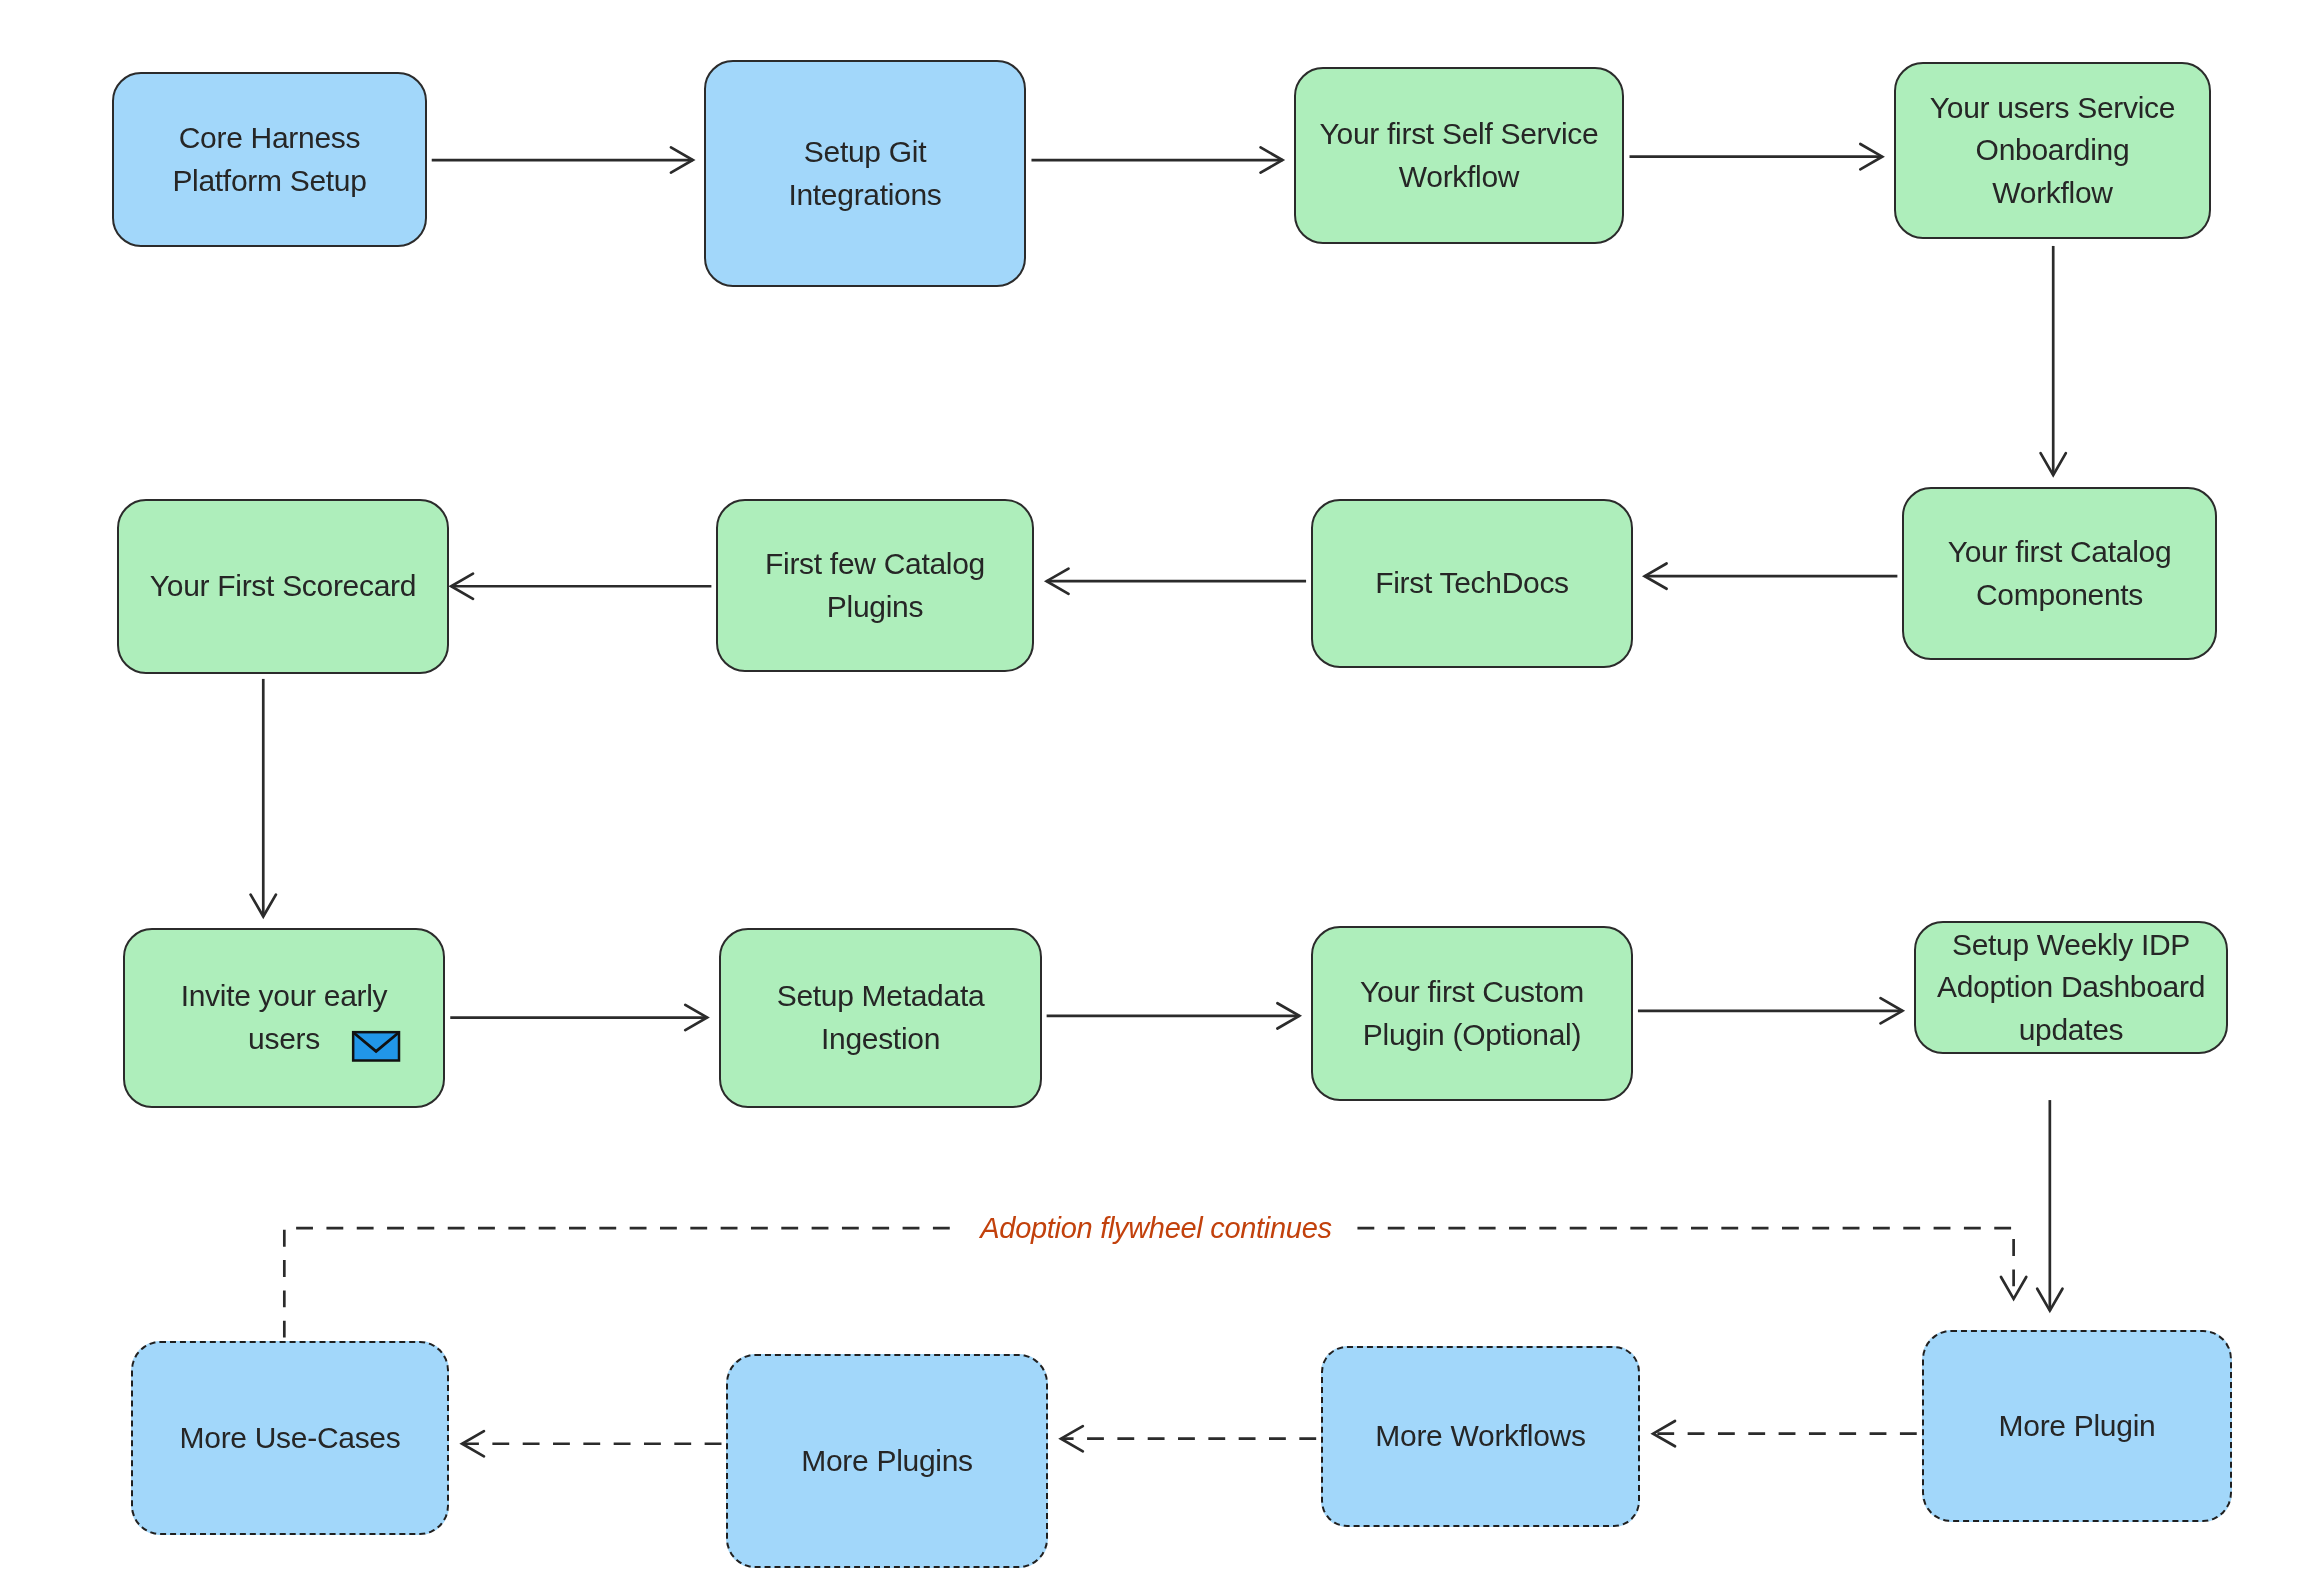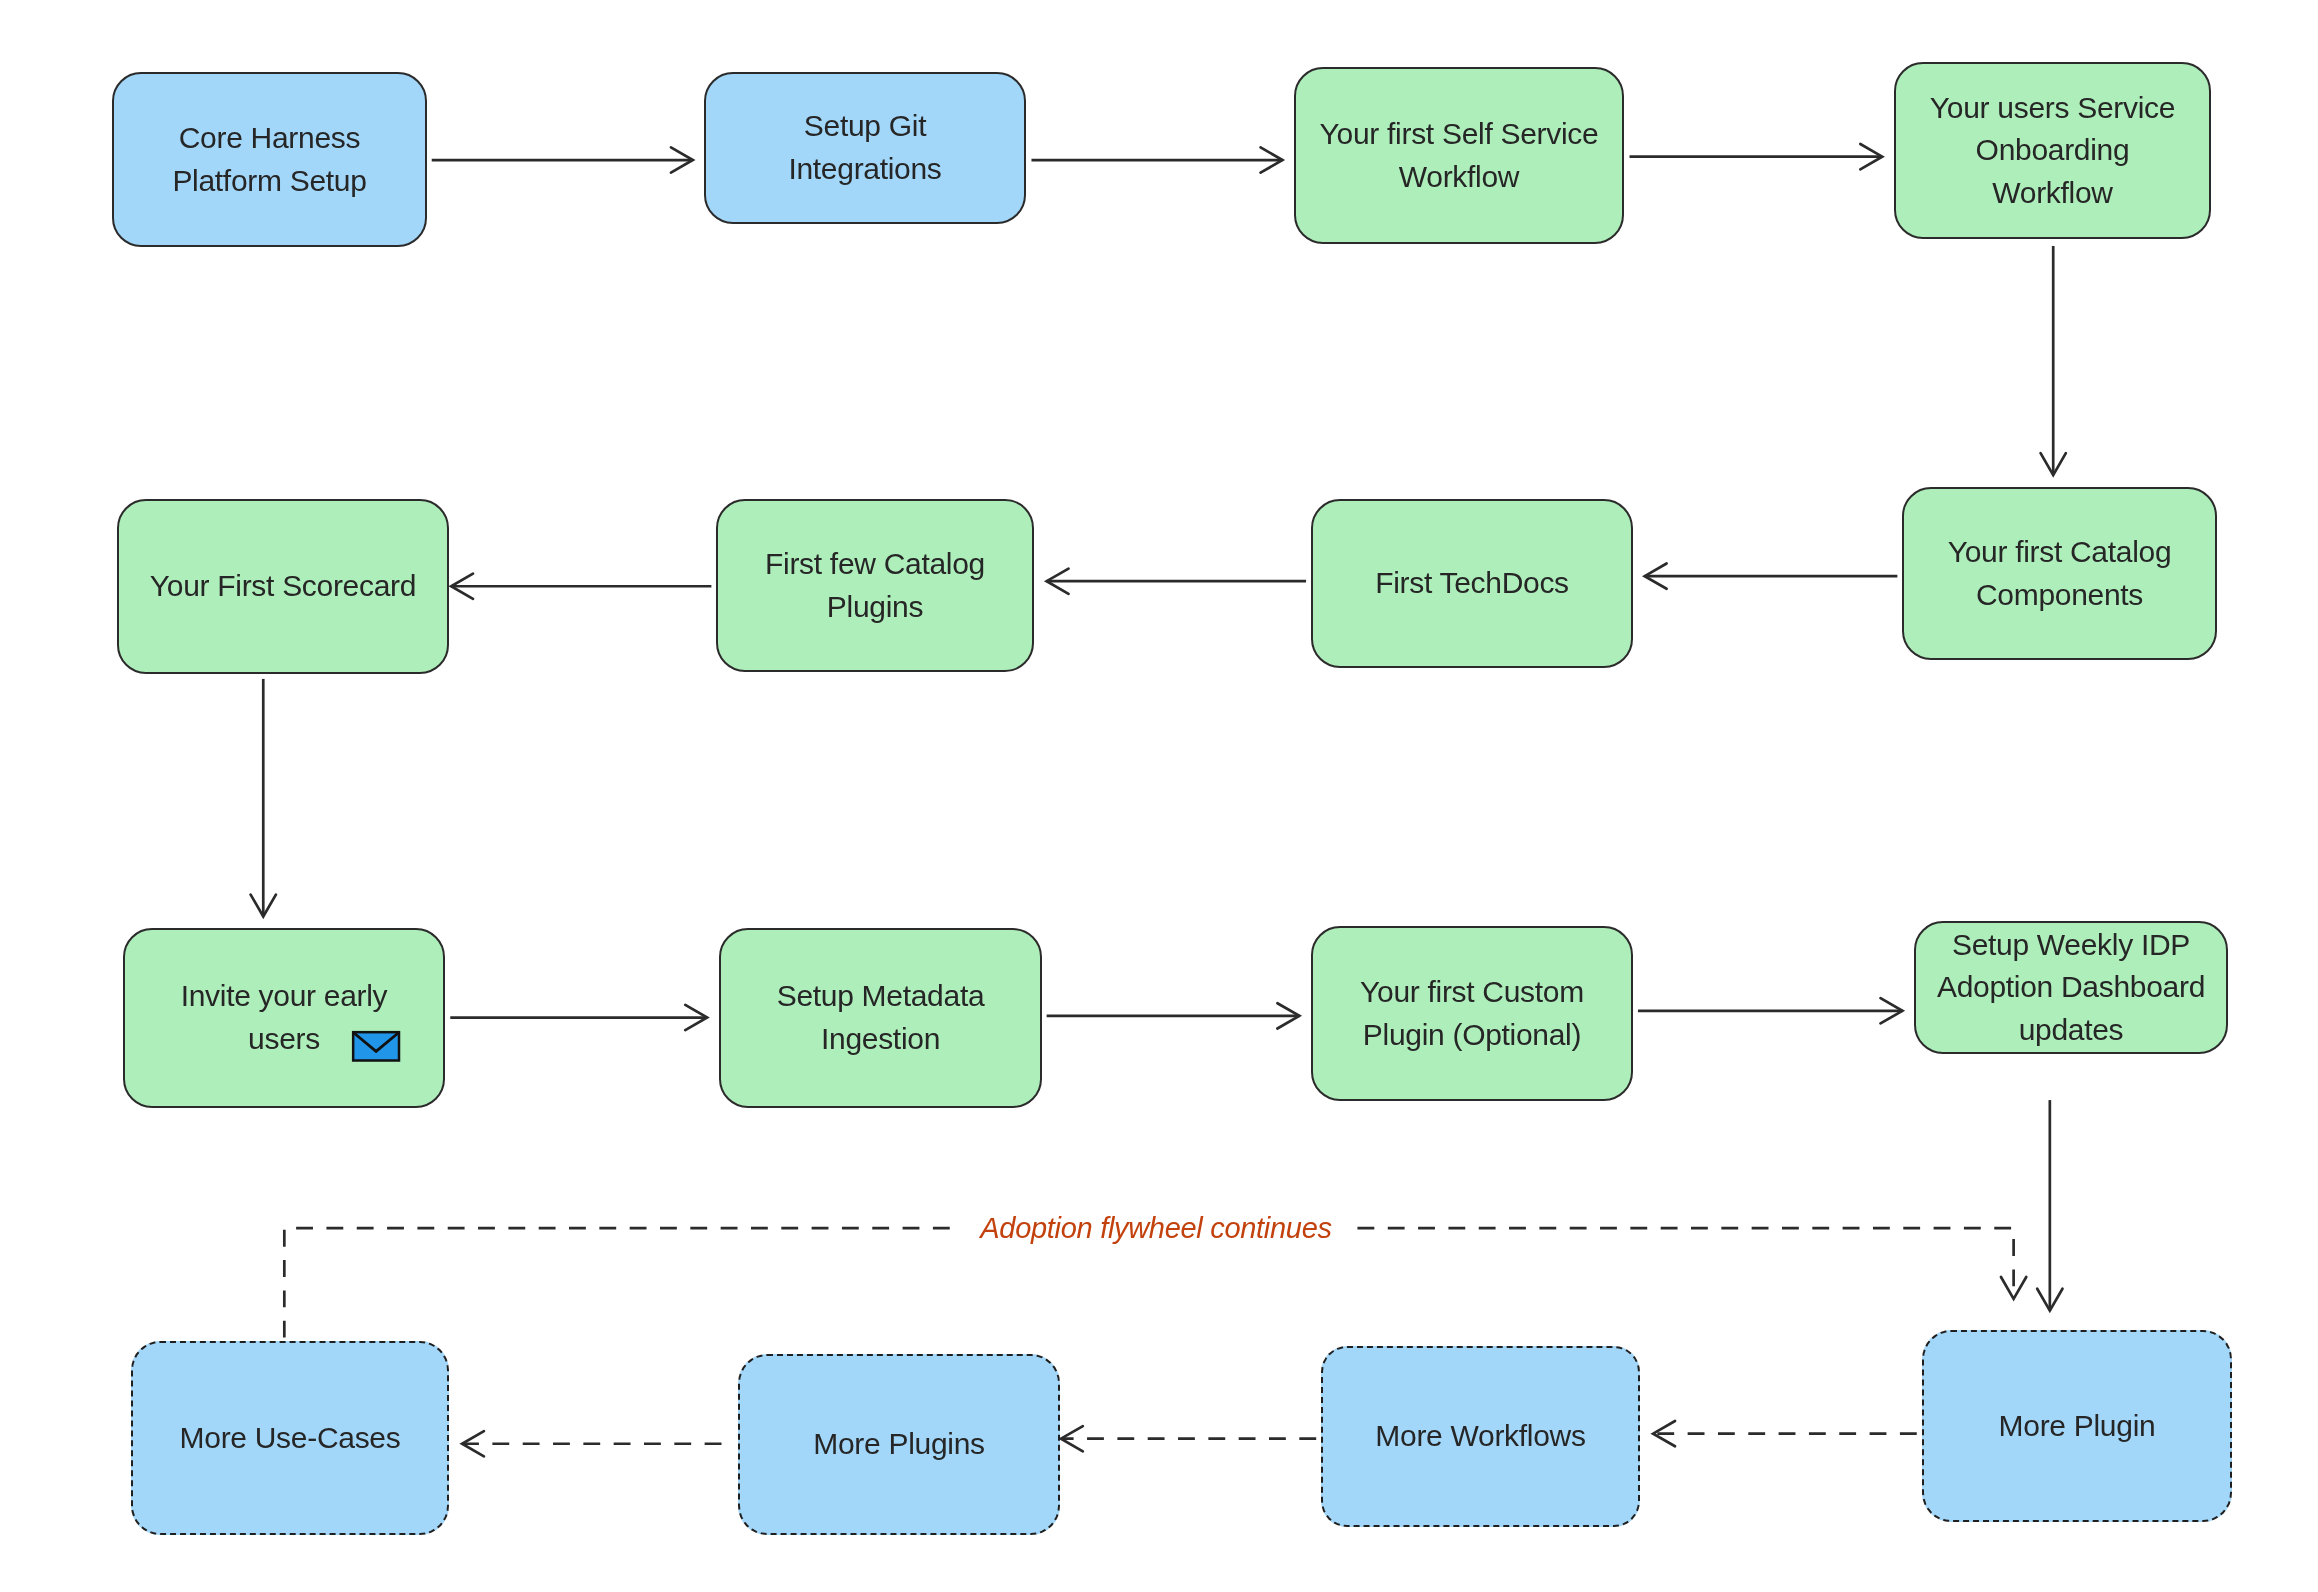--- a/index.html
+++ b/index.html
@@ -36,34 +36,34 @@
     letter-spacing: -0.3px;
     white-space: pre-line;
     padding: 5px 3.4px;
   }
   .node.blue  { background: #a2d7fa; }
   .node.green { background: #aeeebb; }
   .node.dashed { border: 2.5px dashed #1f1f1f; }
 
   
   .n-core       { left: 112px;  top: 72px;   width: 315px; height: 175px; }
-  .n-git        { left: 704px;  top: 72px;   width: 322px; height: 152px; }
+  .n-git        { left: 704px;  top: 60px;   width: 322px; height: 227px; }
   .n-selfsvc    { left: 1294px; top: 67px;   width: 330px; height: 177px; }
   .n-onboard    { left: 1894px; top: 62px;   width: 317px; height: 177px; }
   .n-catcomp    { left: 1902px; top: 487px;  width: 315px; height: 173px; }
   .n-techdocs   { left: 1311px; top: 499px;  width: 322px; height: 169px; }
   .n-catplug    { left: 716px;  top: 499px;  width: 318px; height: 173px; }
   .n-scorecard  { left: 117px;  top: 499px;  width: 332px; height: 175px; }
   .n-invite     { left: 123px;  top: 928px; width: 322px; height: 180px; }
   .n-metadata   { left: 719px;  top: 928px; width: 323px; height: 180px; }
   .n-customplug { left: 1311px; top: 926px; width: 322px; height: 175px; }
   .n-weeklyidp  { left: 1914px; top: 921px; width: 314px; height: 133px; }
   .n-morecat    { left: 1922px; top: 1330px; width: 310px; height: 192px; }
   .n-morewf     { left: 1321px; top: 1346px; width: 319px; height: 181px; border-radius: 26px; }
-  .n-moreplug   { left: 726px;  top: 1354px; width: 322px; height: 181px; margin-left: 12px; }
+  .n-moreplug   { left: 726px;  top: 1354px; width: 322px; height: 214px; }
   .n-moreuc     { left: 131px;  top: 1341px; width: 318px; height: 194px; }
 
   .envelope {
     position: absolute;
     left: 226px;
     top: 98px;
     width: 51px;
     height: 35px;
   }
   .flywheel-label {

